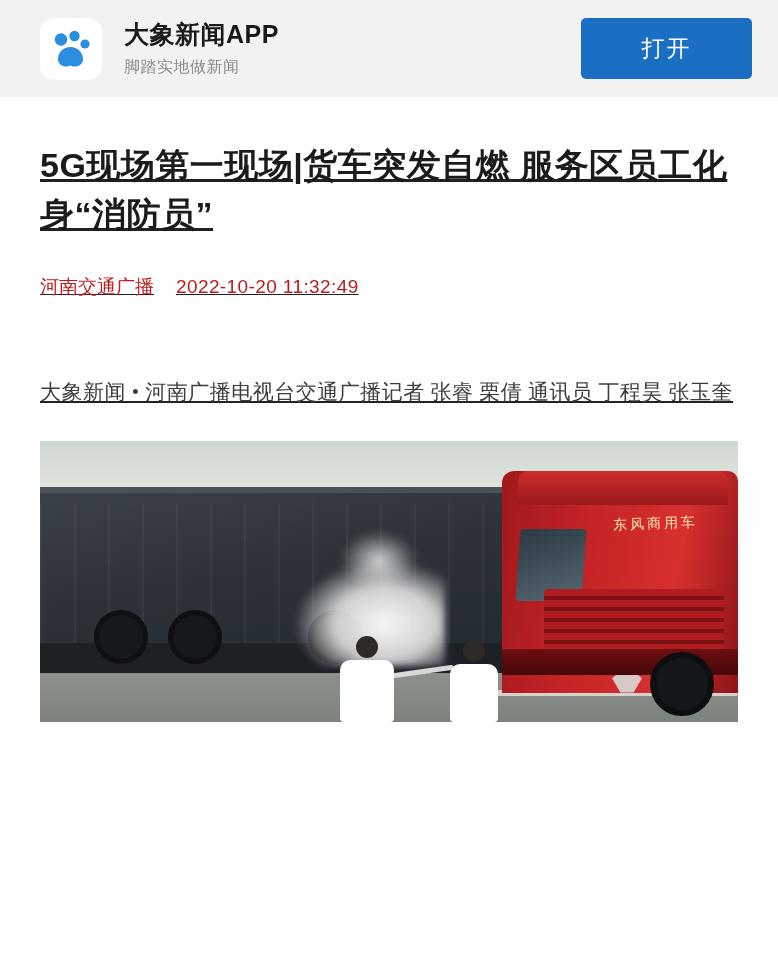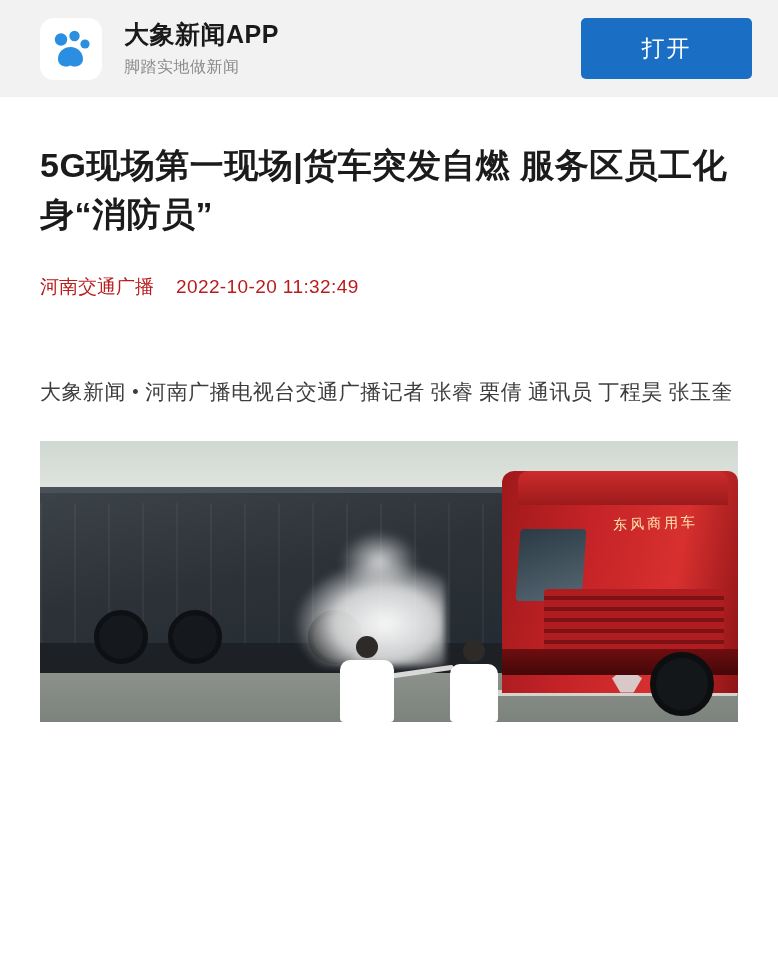--- a/index.html
+++ b/index.html
@@ -67,20 +67,21 @@
     border-radius: 5px;
     cursor: pointer;
     letter-spacing: 2px;
     font-family: "Liberation Sans", sans-serif;
   }
 
   
   .article {
     padding: 0 40px;
     box-sizing: border-box;
+    text-decoration: underline;
   }
   .headline {
     font-size: 34px;
     font-weight: bold;
     line-height: 1.45;
     color: #1b1b1b;
     margin: 44px 0 0 0;
     letter-spacing: 0.5px;
   }
   .byline {

